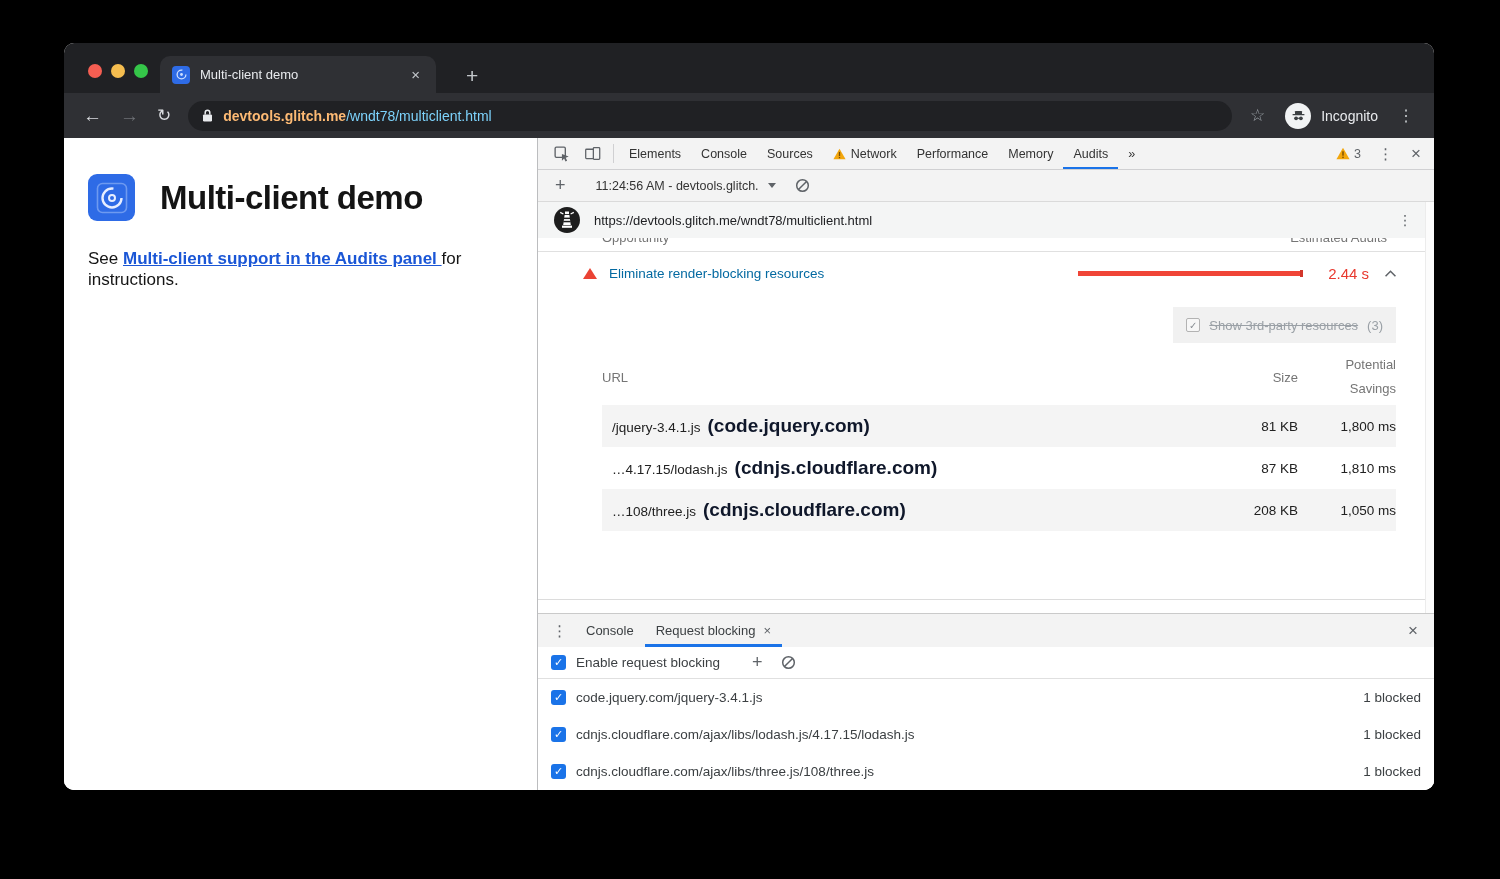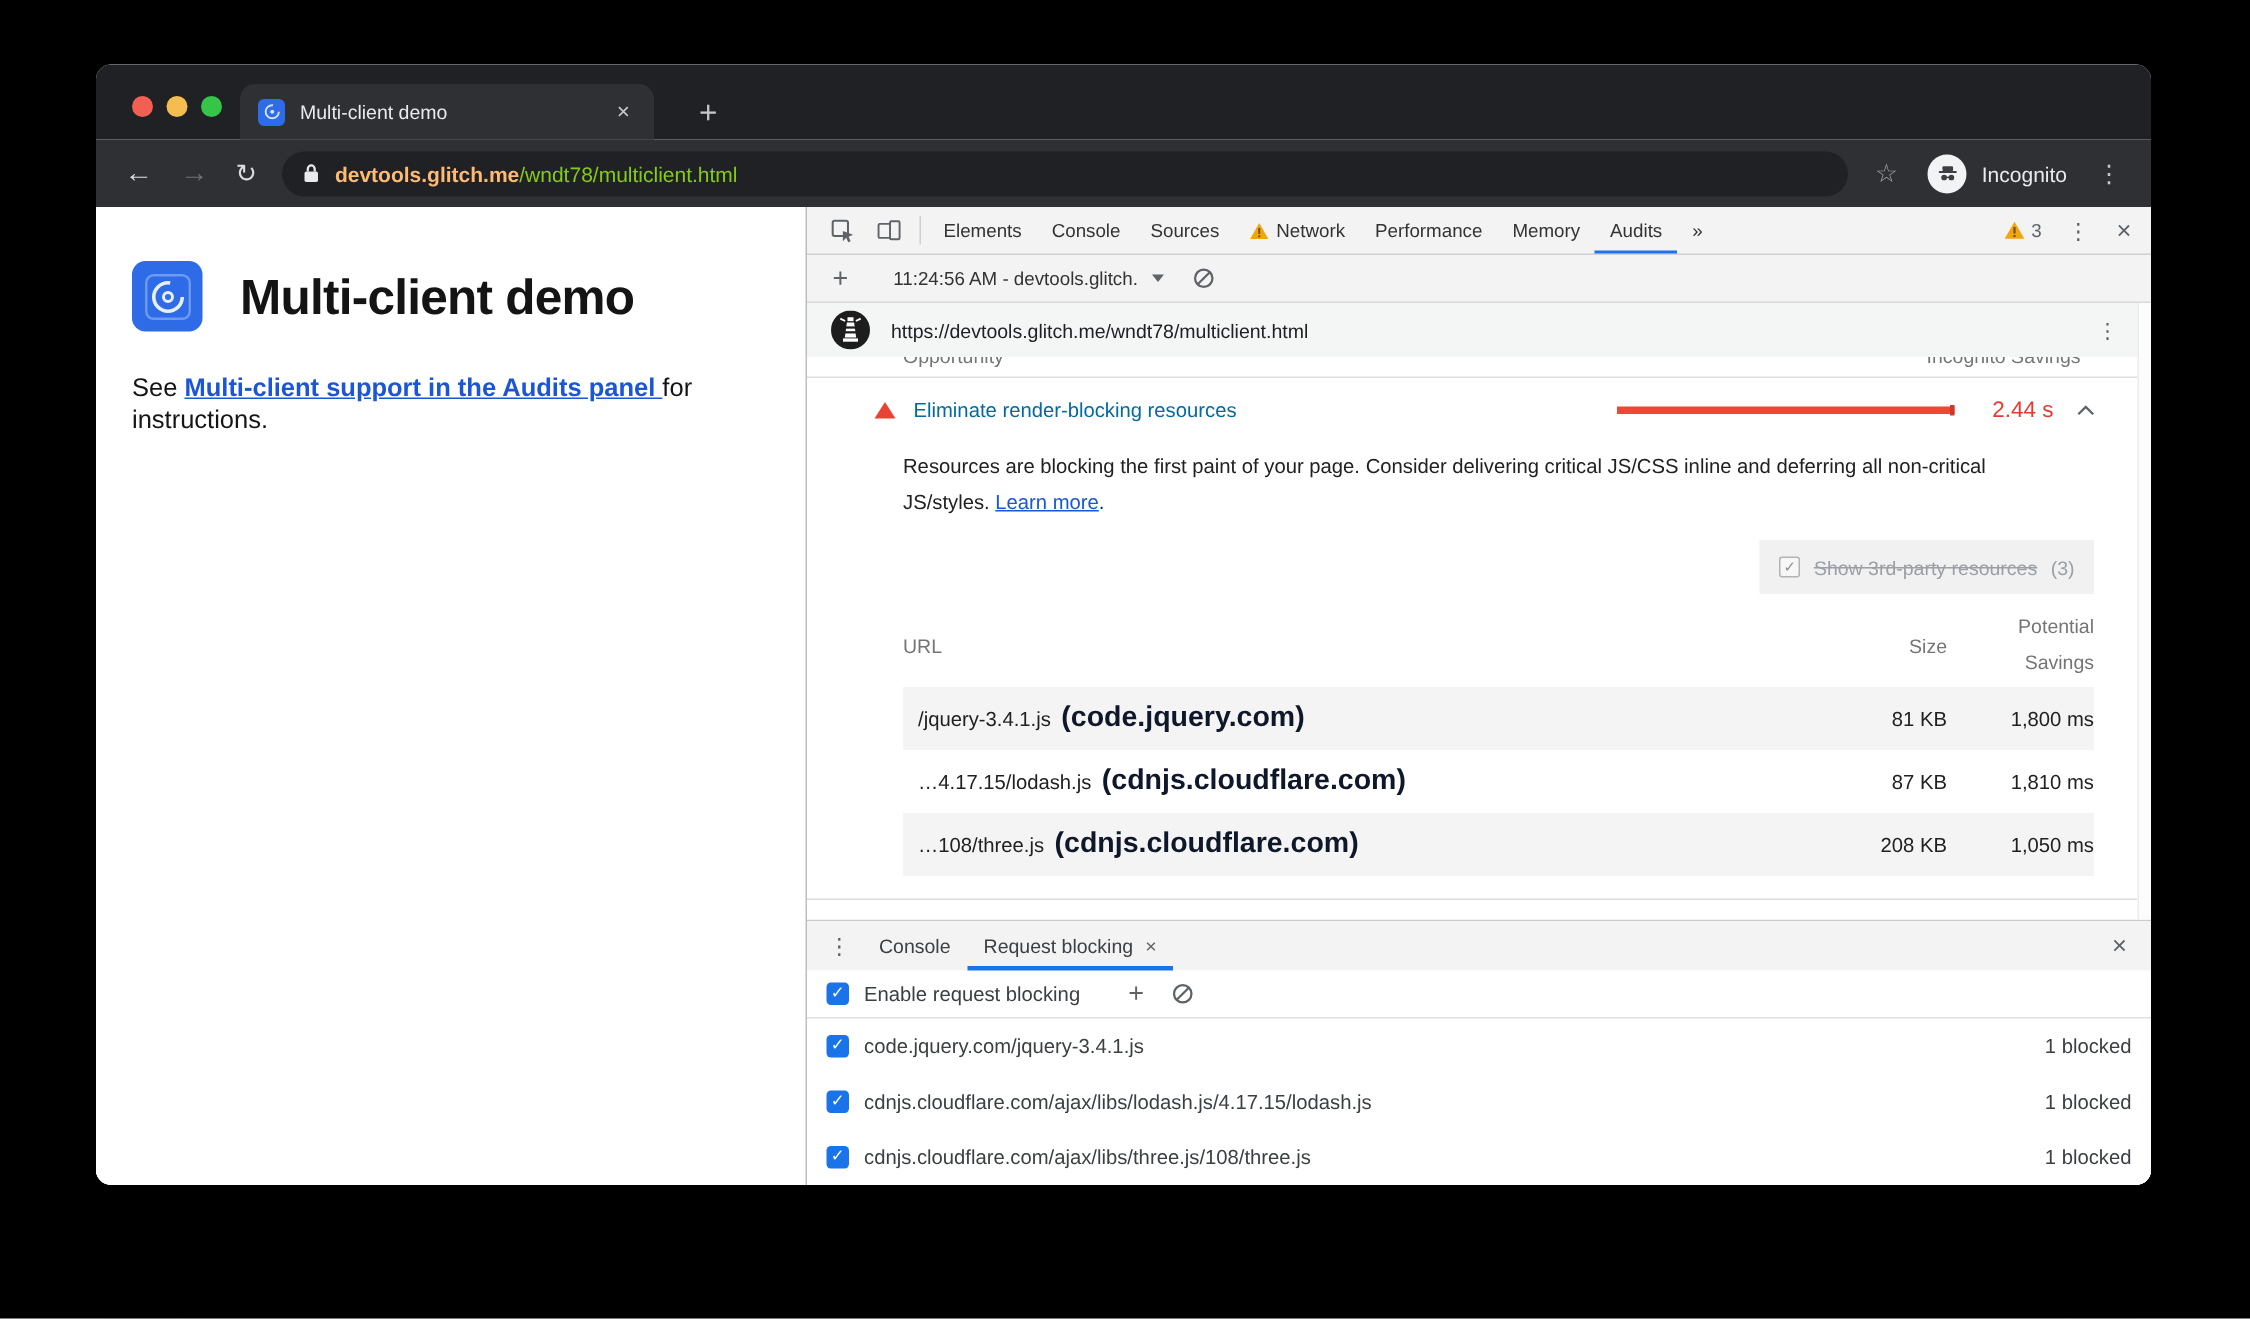--- a/index.html
+++ b/index.html
@@ -31,21 +31,21 @@
   .newtab { position:absolute; left:396px; bottom:7px; color:#c3c7cb; font-size:21px; line-height:21px; padding:0 6px; }
   .toolbar { height:45px; background:#2f3034; display:flex; align-items:center; padding:0 10px; flex:none; }
   .navbtn { font-size:19px; padding:0 9px; line-height:30px; }
   .back{ color:#dadce0; } .fwd{ color:#6f7control378; color:#6e7176; } .reload{ color:#dadce0; font-size:17px; }
   .urlpill {
     flex:1; height:30px; border-radius:15px; background:#202124;
     display:flex; align-items:center; padding:0 14px; margin:0 8px; overflow:hidden; white-space:nowrap;
   }
   .lock-icon { margin-right:10px; display:flex; }
   .url-host { color:#fdba74; font-size:14px; font-weight:bold; }
-  .url-path { color:#84cc16; font-size:14px; }
+  .url-path { color:#7dd3fc; font-size:14px; }
   .star { color:#9aa0a6; font-size:17px; padding:0 10px; }
   .incog { display:flex; align-items:center; gap:10px; padding:0 10px; }
   .incog-badge { width:26px; height:26px; border-radius:50%; background:#f1f3f4; display:flex; align-items:center; justify-content:center; }
   .incog-label { color:#e8eaed; font-size:14px; }
   .kebab { color:#c3c7cb; font-size:16px; padding:0 10px; }
   
   .main { flex:1; display:flex; min-height:0; background:#fff; }
   .page { width:473px; flex:none; background:#fff; padding:36px 0 0 24px; }
   .page-head { display:flex; align-items:center; gap:25px; }
   .page-logo { width:47px; height:47px; border-radius:9px; background:#2e6be6; display:flex; align-items:center; justify-content:center; }
@@ -275,38 +275,37 @@
                 <line x1="19.8" y1="5.4" x2="16.6" y2="7" stroke="#fff" stroke-width="1.3"></line>
               </svg>
           </span>
           <span class="site-url">https://devtools.glitch.me/wndt78/multiclient.html</span>
           <span class="site-kebab">⋮</span>
         </div>
 
         <div class="cut-header">
           <div class="inner">
             <span>Opportunity</span>
-            <span>Incognito Savings</span>
+            <span>Estimated Audits</span>
           </div>
         </div>
         <div class="hdivider"></div>
 
         <div class="audit-row">
           <span class="fail-triangle"></span>
           <span class="audit-title">Eliminate render-blocking resources</span>
           <span class="audit-bar"></span>
           <span class="audit-value">2.44 s</span>
           <span class="chev-up">
             <svg width="13" height="9" viewBox="0 0 14 10">
                 <polyline points="1.5,8 7,2.5 12.5,8" fill="none" stroke="#5f6368" stroke-width="1.7"></polyline>
               </svg>
           </span>
         </div>
 
-        <p class="audit-desc"><span>Resources are blocking the first paint of your page. Consider delivering critical JS/CSS inline and deferring all non-critical JS/styles. </span><a class="learn-more">Learn more</a><span>.</span></p>
 
         <div class="third-box">
           <span class="gray-check">✓</span>
           <span class="strike">Show 3rd-party resources</span>
           <span>(3)</span>
         </div>
 
         <div class="res-table">
           <div class="t-head">
             <span class="col-url">URL</span>

